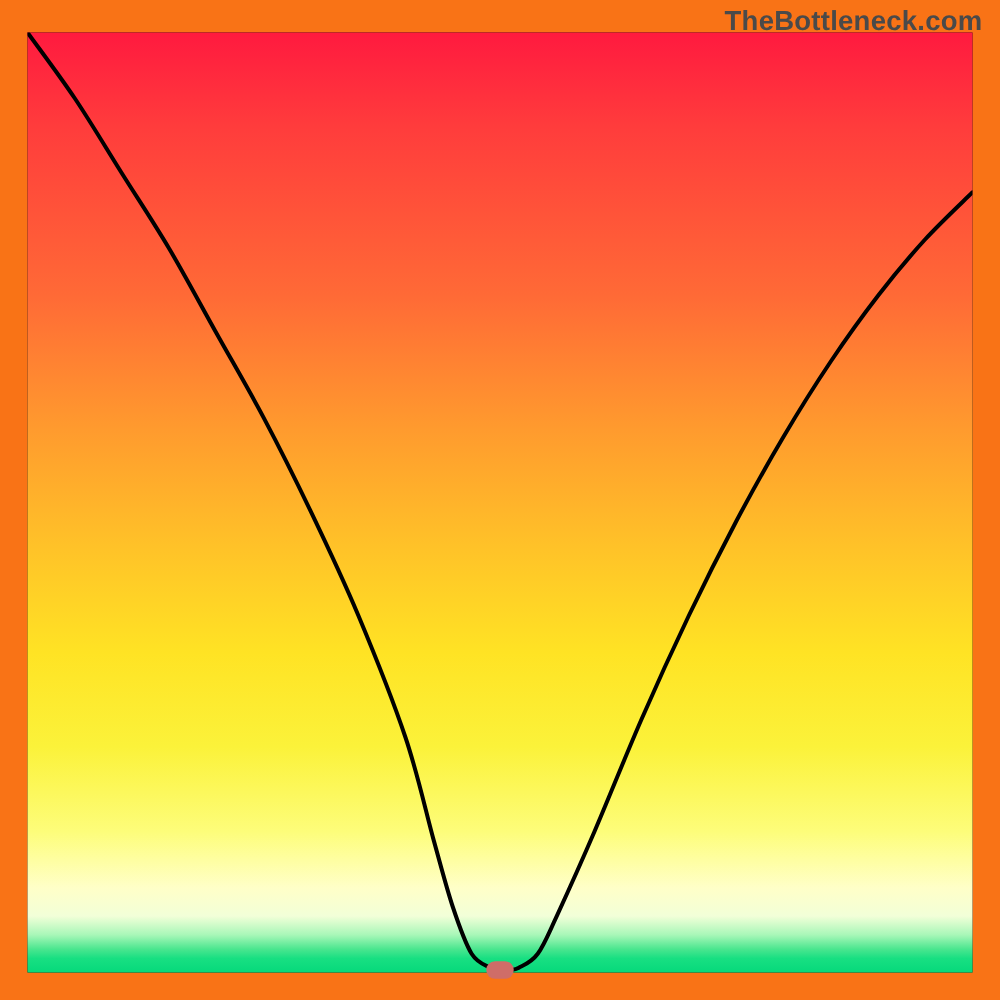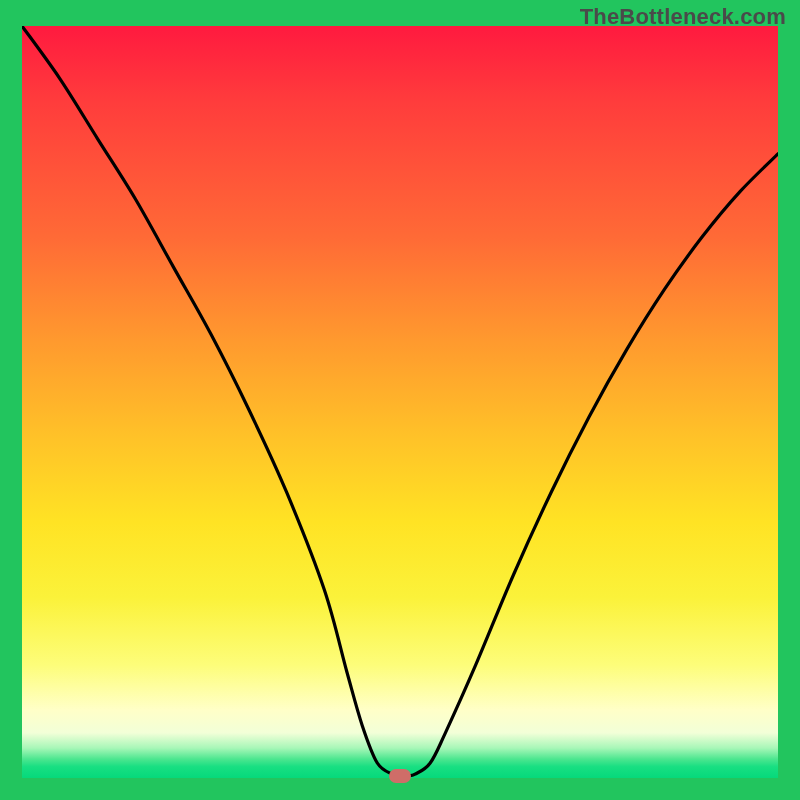--- a/index.html
+++ b/index.html
@@ -7,21 +7,21 @@
     padding: 0;
     width: 800px;
     height: 800px;
     background: #000;
     font-family: Arial, Helvetica, sans-serif;
     overflow: hidden;
   }
   .outer {
     width: 800px;
     height: 800px;
-    background: #22c55e;
+    background: #f97316;
     position: relative;
   }
   .watermark {
     position: absolute;
     top: 4px;
     right: 14px;
     color: #4a4a4a;
     font-size: 22px;
     font-weight: 600;
     letter-spacing: 0.2px;

